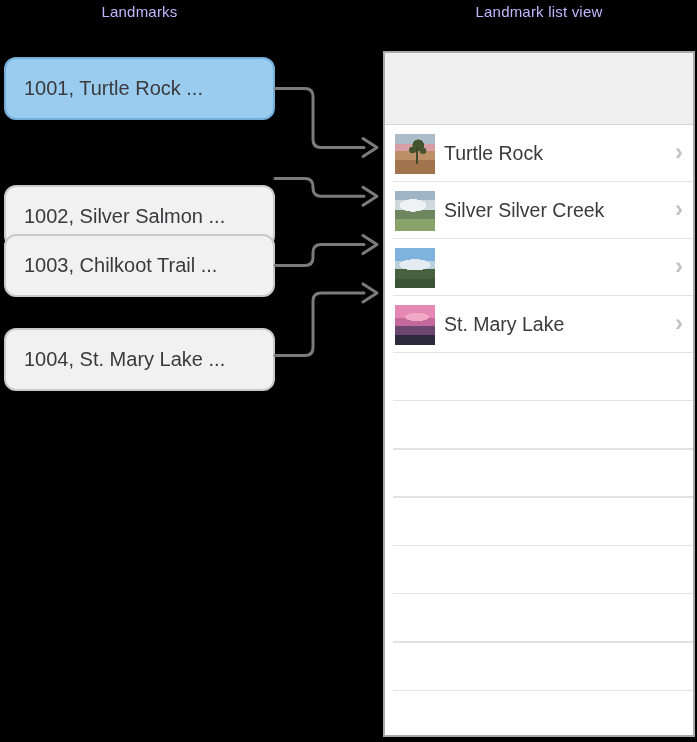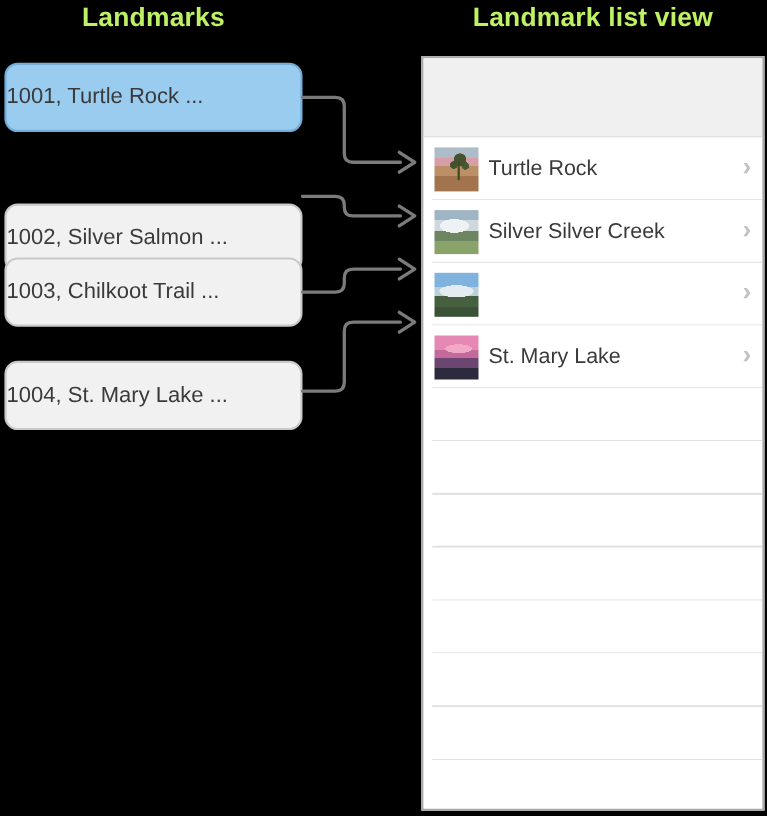--- a/index.html
+++ b/index.html
@@ -4,31 +4,31 @@
 <style>
   html,body{margin:0;padding:0;}
   body{
     width:697px;height:742px;position:relative;overflow:hidden;
     background:#000;
     font-family:"Liberation Sans","DejaVu Sans",sans-serif;
     -webkit-font-smoothing:antialiased;
   }
   .col-title{
     position:absolute;top:3px;height:22px;
-    text-align:center;font-size:24px;font-weight:700;color:#bef264;
+    text-align:center;font-size:15px;font-weight:400;color:#c4b5fd;
     letter-spacing:.2px;
   }
   .title-left{left:4px;width:271px;}
   .title-right{left:383px;width:312px;}
 
   
   .record-box{
     position:absolute;left:4px;width:271px;height:63px;
     box-sizing:border-box;border-radius:12px;
-    display:flex;align-items:center;
+    display:flex;align-items:center;padding-left:18px;
     font-size:20px;color:#3a3a3c;white-space:nowrap;
   }
   .record-plain{background:#f1f1f1;border:2px solid #c9c9c9;}
   .record-highlight{background:#9accef;border:2px solid #73aedb;}
   .rec-0{top:57px;} .rec-1{top:147px;margin-top:38px;} .rec-2{top:234px;} .rec-3{top:328px;}
 
   
   svg.arrows{position:absolute;left:0;top:0;pointer-events:none;}
   .arrow-path{fill:none;stroke:#7b7b7b;stroke-width:3;stroke-linecap:round;stroke-linejoin:round;}
 

